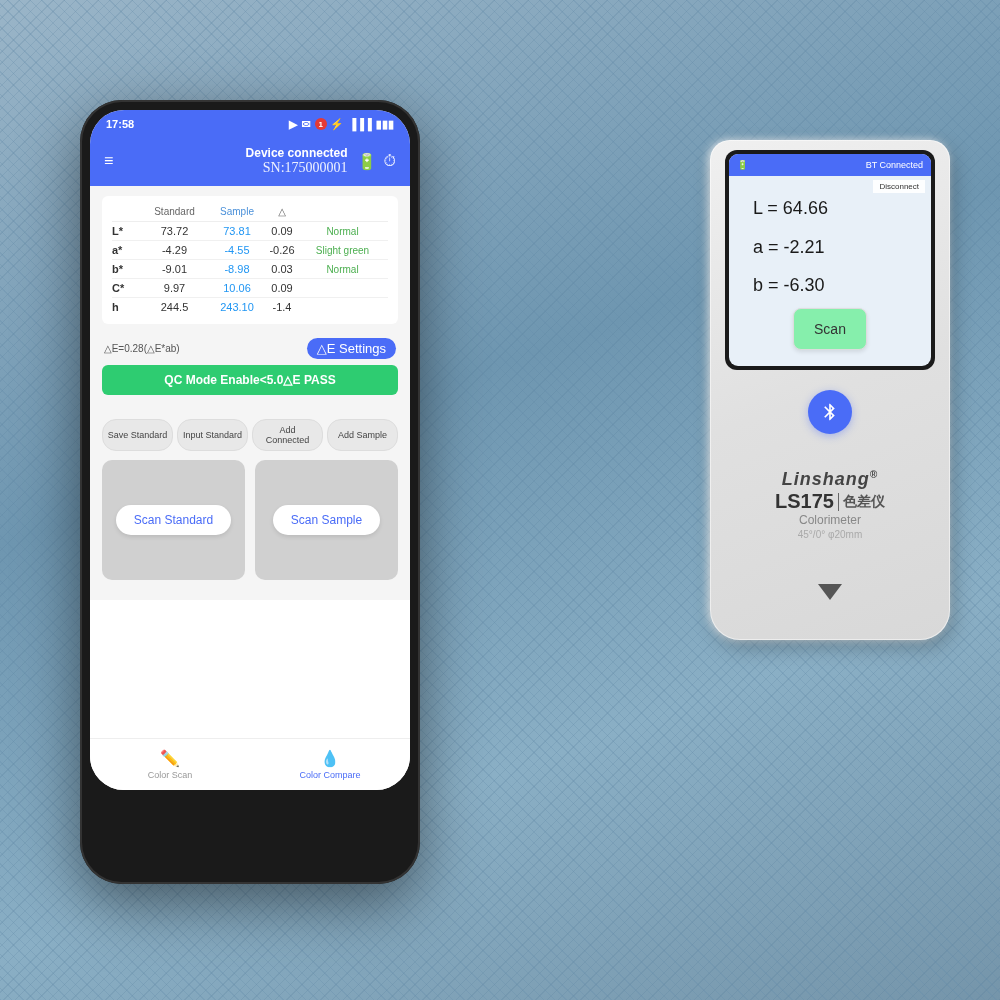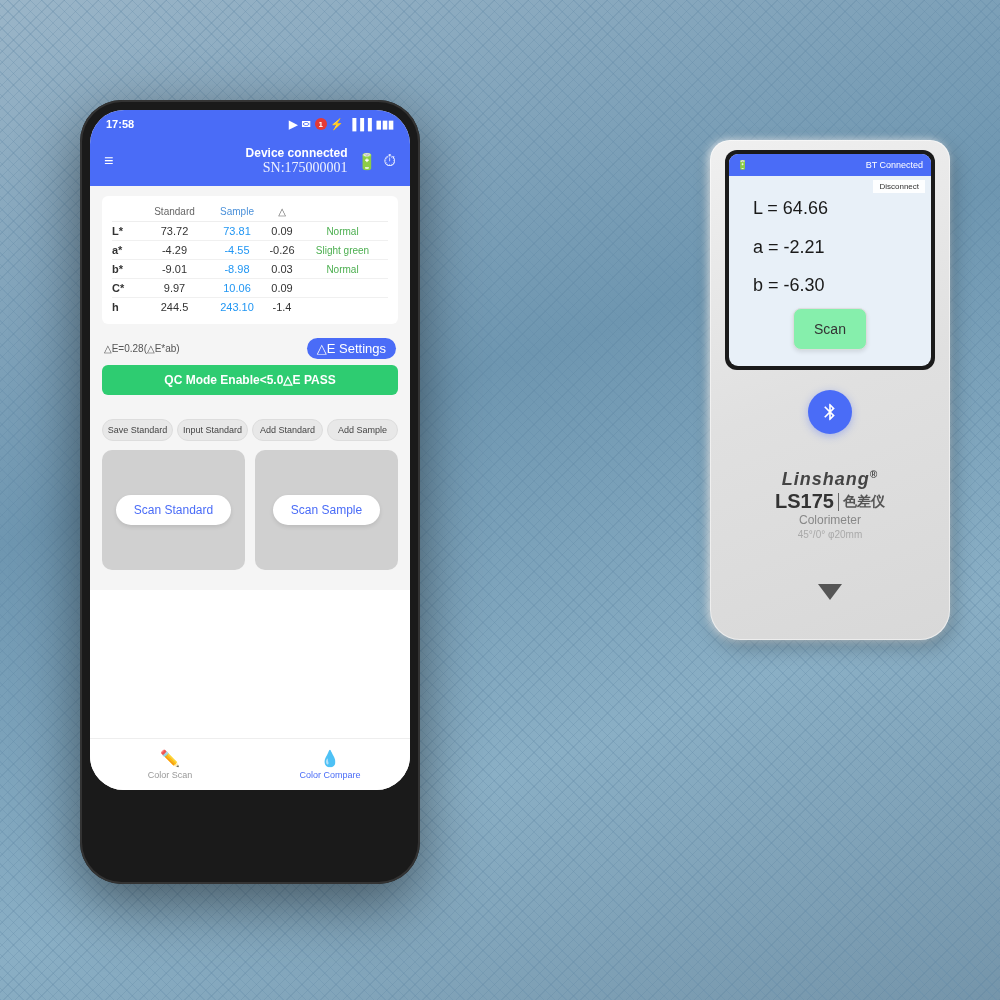--- a/index.html
+++ b/index.html
@@ -559,21 +559,21 @@
         <div class="delta-info">
           <span>△E=0.28(△E*ab)</span>
           <button class="delta-settings-btn">△E Settings</button>
         </div>
 
         <div class="qc-bar">QC Mode Enable&lt;5.0△E  PASS</div>
 
         <div class="action-buttons">
           <button class="action-btn">Save Standard</button>
           <button class="action-btn">Input Standard</button>
-          <button class="action-btn">Add Standard</button>
+          <button class="action-btn">Add Connected</button>
           <button class="action-btn">Add Sample</button>
         </div>
 
         <div class="scan-buttons">
           <div class="scan-card">
             <button class="scan-btn">Scan Standard</button>
           </div>
           <div class="scan-card">
             <button class="scan-btn">Scan Sample</button>
           </div>

